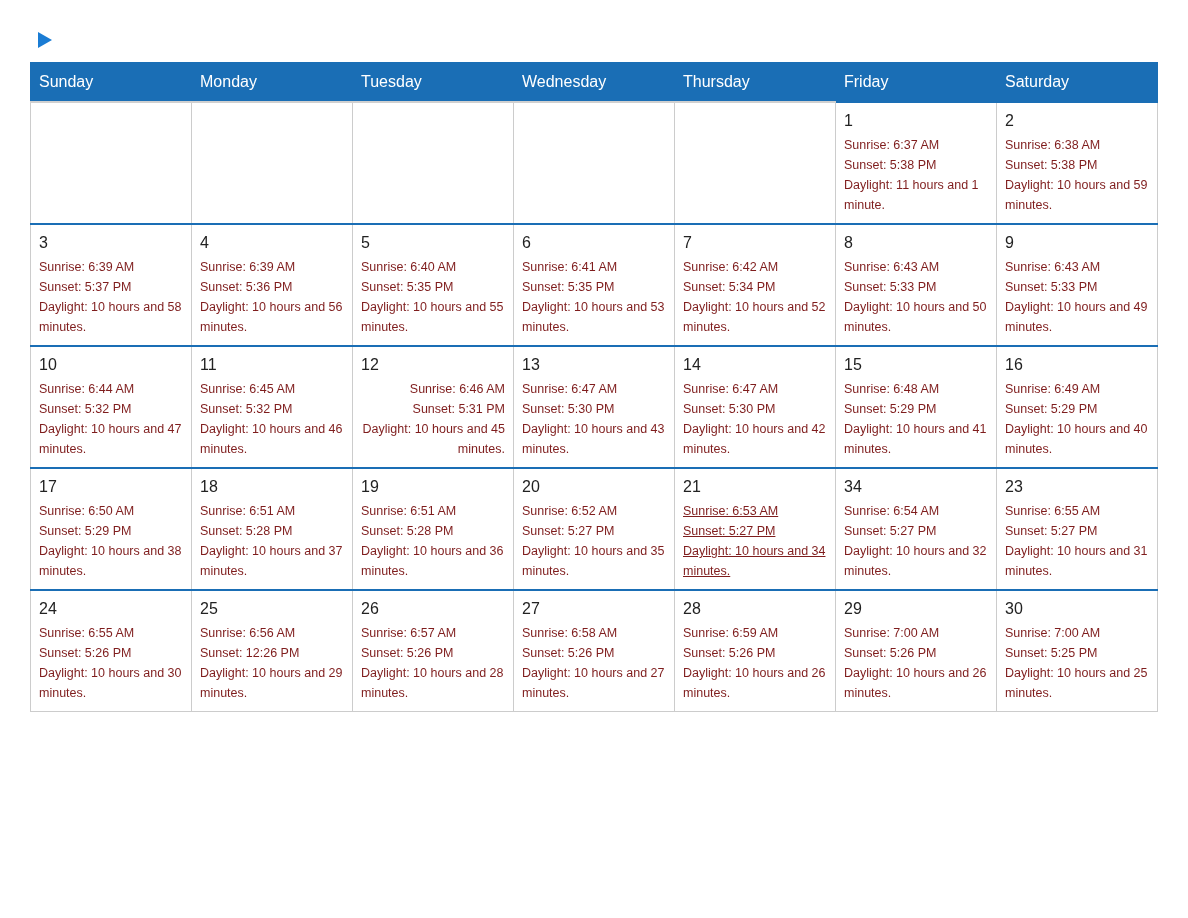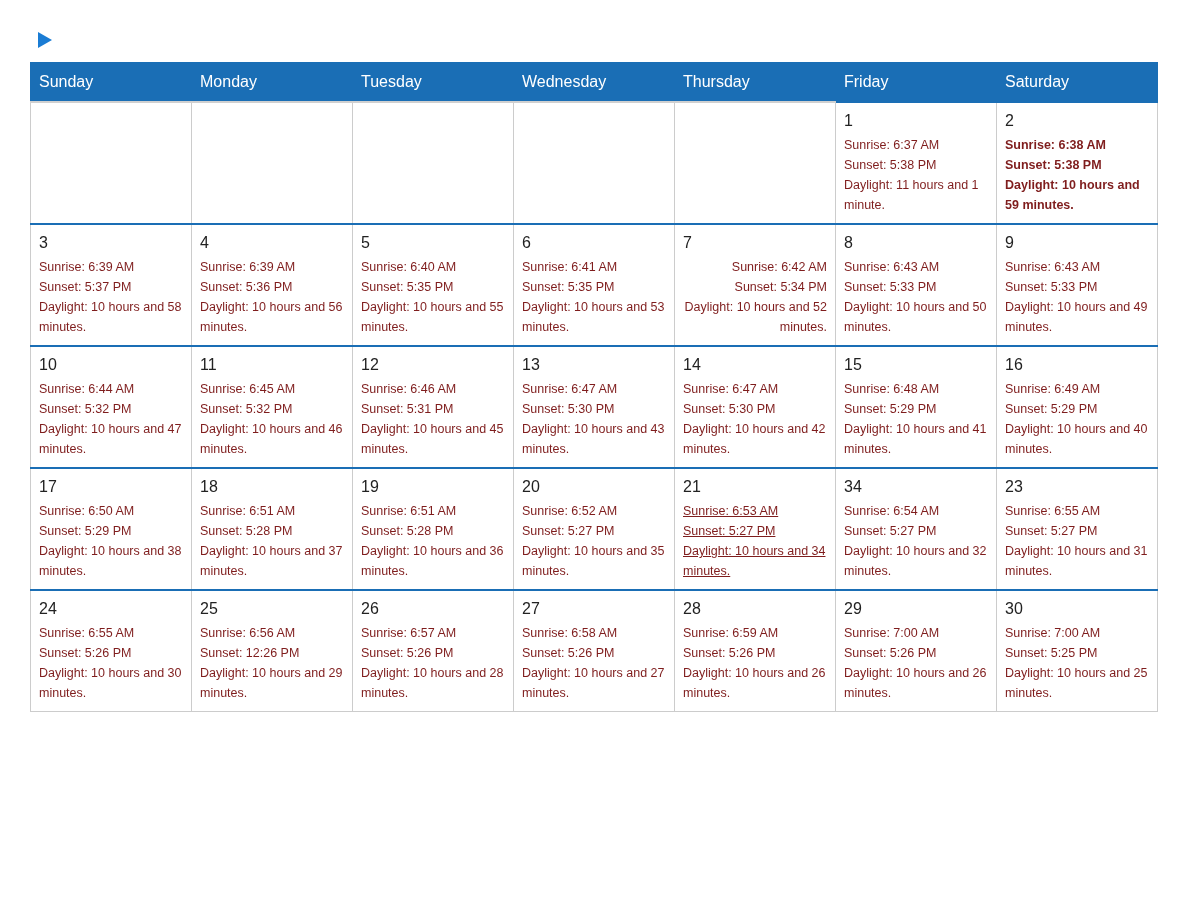--- a/index.html
+++ b/index.html
@@ -143,21 +143,21 @@
         <td class="empty" style="border-top: 2px solid rgb(208, 208, 208);"></td>
         <td class="empty" style="border-top: 2px solid rgb(208, 208, 208);"></td>
         <td>
           <span class="day-num">1</span>
           <div class="day-info" style="white-space: pre-line;">Sunrise: 6:37 AM
 Sunset: 5:38 PM
 Daylight: 11 hours and 1 minute.</div>
         </td>
         <td>
           <span class="day-num">2</span>
-          <div class="day-info" style="white-space: pre-line; font-weight: bold;">Sunrise: 6:38 AM
+          <div class="day-info" style="white-space: pre-line;">Sunrise: 6:38 AM
 Sunset: 5:38 PM
 Daylight: 10 hours and 59 minutes.</div>
         </td>
       </tr>
       <tr>
         <td>
           <span class="day-num">3</span>
           <div class="day-info" style="white-space: pre-line;">Sunrise: 6:39 AM
 Sunset: 5:37 PM
 Daylight: 10 hours and 58 minutes.</div>
@@ -175,21 +175,21 @@
 Daylight: 10 hours and 55 minutes.</div>
         </td>
         <td>
           <span class="day-num">6</span>
           <div class="day-info" style="white-space: pre-line;">Sunrise: 6:41 AM
 Sunset: 5:35 PM
 Daylight: 10 hours and 53 minutes.</div>
         </td>
         <td>
           <span class="day-num">7</span>
-          <div class="day-info" style="white-space: pre-line; text-align: right;">Sunrise: 6:42 AM
+          <div class="day-info" style="white-space: pre-line;">Sunrise: 6:42 AM
 Sunset: 5:34 PM
 Daylight: 10 hours and 52 minutes.</div>
         </td>
         <td>
           <span class="day-num">8</span>
           <div class="day-info" style="white-space: pre-line;">Sunrise: 6:43 AM
 Sunset: 5:33 PM
 Daylight: 10 hours and 50 minutes.</div>
         </td>
         <td>
@@ -207,21 +207,21 @@
 Daylight: 10 hours and 47 minutes.</div>
         </td>
         <td>
           <span class="day-num">11</span>
           <div class="day-info" style="white-space: pre-line;">Sunrise: 6:45 AM
 Sunset: 5:32 PM
 Daylight: 10 hours and 46 minutes.</div>
         </td>
         <td>
           <span class="day-num">12</span>
-          <div class="day-info" style="white-space: pre-line;">Sunrise: 6:46 AM
+          <div class="day-info" style="white-space: pre-line; text-align: right;">Sunrise: 6:46 AM
 Sunset: 5:31 PM
 Daylight: 10 hours and 45 minutes.</div>
         </td>
         <td>
           <span class="day-num">13</span>
           <div class="day-info" style="white-space: pre-line;">Sunrise: 6:47 AM
 Sunset: 5:30 PM
 Daylight: 10 hours and 43 minutes.</div>
         </td>
         <td>

